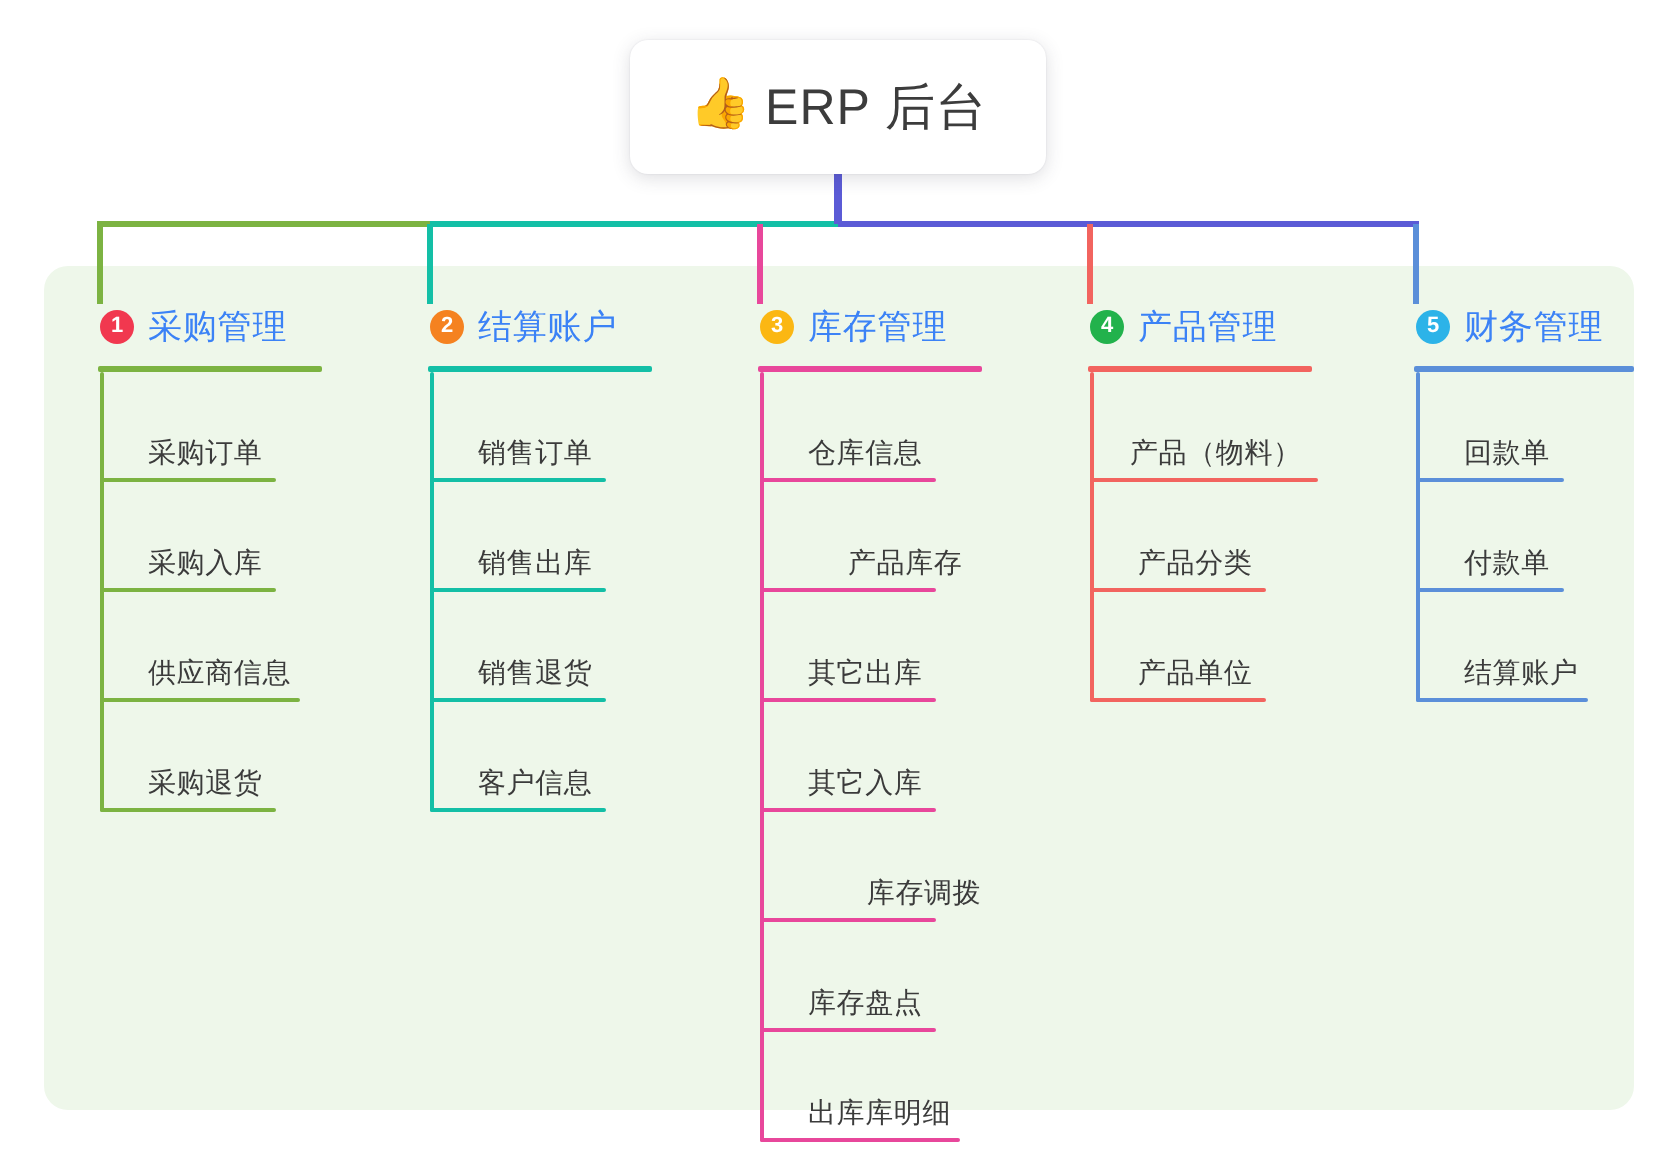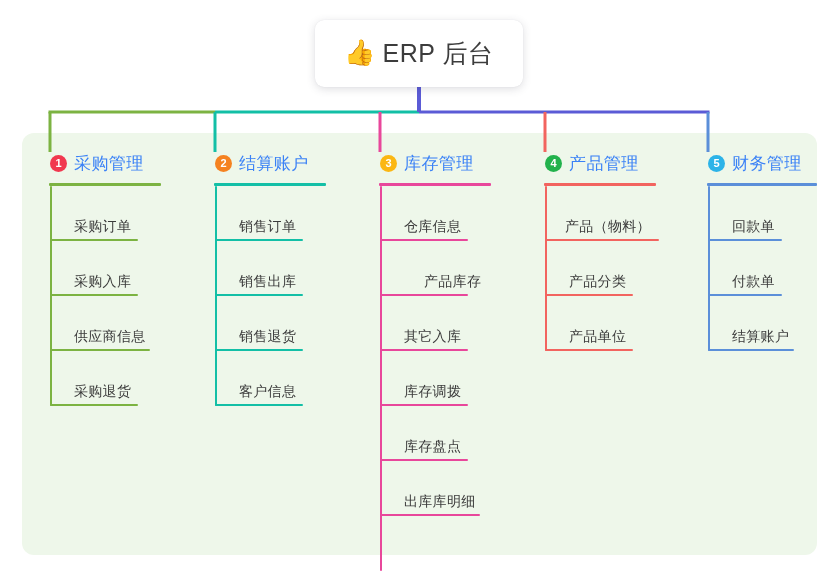--- a/index.html
+++ b/index.html
@@ -247,24 +247,28 @@
           <div class="spine" style="background: rgb(232, 71, 155); height: 385px;"></div>
           <div class="leaf" style="height: 55px;">
             <span class="leaf-label">仓库信息</span>
             <div class="leaf-rule" style="background: rgb(232, 71, 155); width: 88px;"></div>
           </div>
           <div class="leaf" style="height: 55px; padding-left: 44px;">
             <span class="leaf-label">产品库存</span>
             <div class="leaf-rule" style="background: rgb(232, 71, 155); width: 88px;"></div>
           </div>
           <div class="leaf" style="height: 55px;">
+            <span class="leaf-label">其它出库</span>
+            <div class="leaf-rule" style="background: rgb(232, 71, 155); width: 88px;"></div>
+          </div>
+          <div class="leaf" style="height: 55px;">
             <span class="leaf-label">其它入库</span>
             <div class="leaf-rule" style="background: rgb(232, 71, 155); width: 88px;"></div>
           </div>
-          <div class="leaf" style="height: 55px;">
+          <div class="leaf" style="height: 55px; justify-content: center;">
             <span class="leaf-label">库存调拨</span>
             <div class="leaf-rule" style="background: rgb(232, 71, 155); width: 88px;"></div>
           </div>
           <div class="leaf" style="height: 55px;">
             <span class="leaf-label">库存盘点</span>
             <div class="leaf-rule" style="background: rgb(232, 71, 155); width: 88px;"></div>
           </div>
           <div class="leaf" style="height: 55px;">
             <span class="leaf-label">出库库明细</span>
             <div class="leaf-rule" style="background: rgb(232, 71, 155); width: 100px;"></div>

